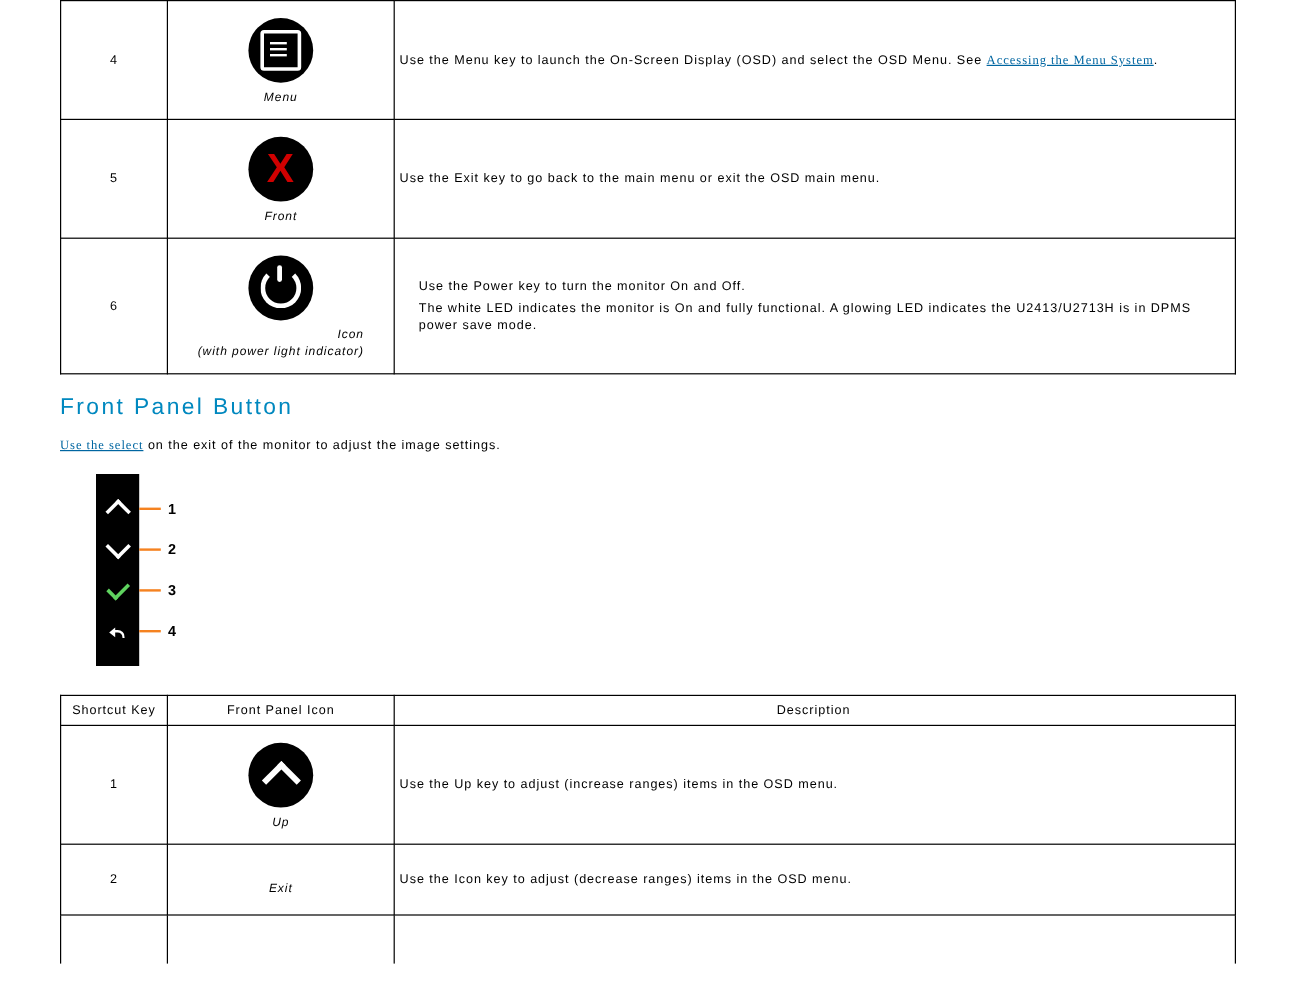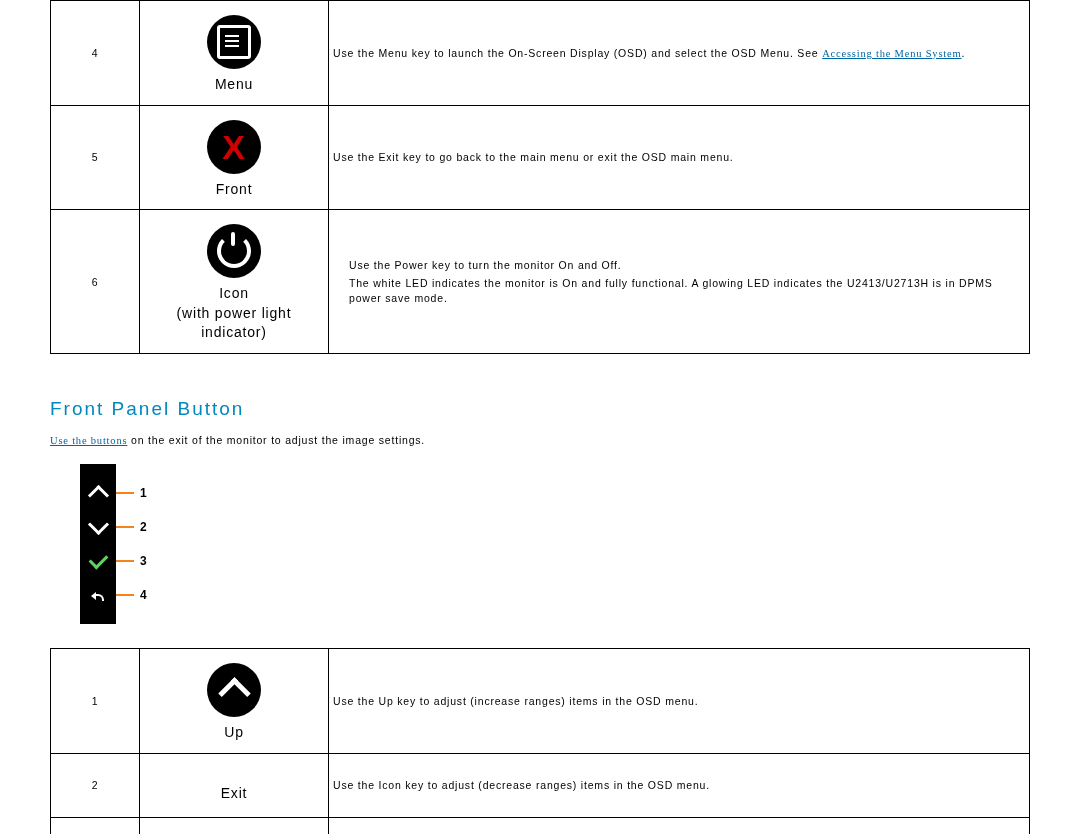--- a/index.html
+++ b/index.html
@@ -36,27 +36,27 @@
   .icon-circle {
     width: 54px;
     height: 54px;
     border-radius: 50%;
     background: #000;
     display: flex;
     align-items: center;
     justify-content: center;
     margin-bottom: 6px;
   }
-  .icon-label { font-size: 14px; letter-spacing: 0.8px; text-align:center; line-height:1.4;}
+  .icon-label { font-size: 10px; letter-spacing: 0.8px; text-align:right; line-height:1.4;font-style:italic;}
   h2.section {
     color: #0088bf;
     font-weight: normal;
     font-size: 19px;
     letter-spacing: 2px;
-    margin: 44px 0 14px 0;
+    margin: 17px 0 14px 0;
   }
   a.doc-link {
     color: #0066a1;
     text-decoration: underline;
     font-family: Liberation Serif, serif;
   }
   .intro-line { margin: 0 0 18px 0; }
   
   .panel-strip {
     display: inline-flex;
@@ -229,21 +229,21 @@
       <p class="desc-p">Use the Power key to turn the monitor On and Off.</p>
       <p class="desc-p">The white LED indicates the monitor is On and fully functional. A glowing LED indicates the U2413/U2713H is in DPMS power save mode.</p>
     </td>
   </tr>
 </tbody>
   </table>
 
 <h2 class="section">Front Panel Button</h2>
 
 <p class="intro-line">
-  <a href="#" class="doc-link">Use the buttons</a><span> on the exit of the monitor to adjust the image settings.</span>
+  <a href="#" class="doc-link">Use the select</a><span> on the exit of the monitor to adjust the image settings.</span>
 </p>
 
 <div class="panel-strip">
   <div class="strip">
     <div class="slot">
         <span class="chev-up"></span>
       </div>
     <div class="slot">
         <span class="chev-down"></span>
       </div>
@@ -270,20 +270,25 @@
     <div class="row">
         <span class="line"></span>
         <span class="num">4</span>
       </div>
   </div>
 </div>
 
 
 <table>
   <tbody>
+      <tr>
+    <th class="col-num">Shortcut Key</th>
+    <th class="col-icon">Front Panel Icon</th>
+    <th class="col-desc">Description</th>
+  </tr>
   <tr>
     <td class="col-num">1</td>
     <td class="col-icon">
       <div class="icon-wrap">
         <div class="icon-circle">
           <span class="big-chev-up"></span>
         </div>
         <div class="icon-label">Up</div>
       </div>
     </td>

